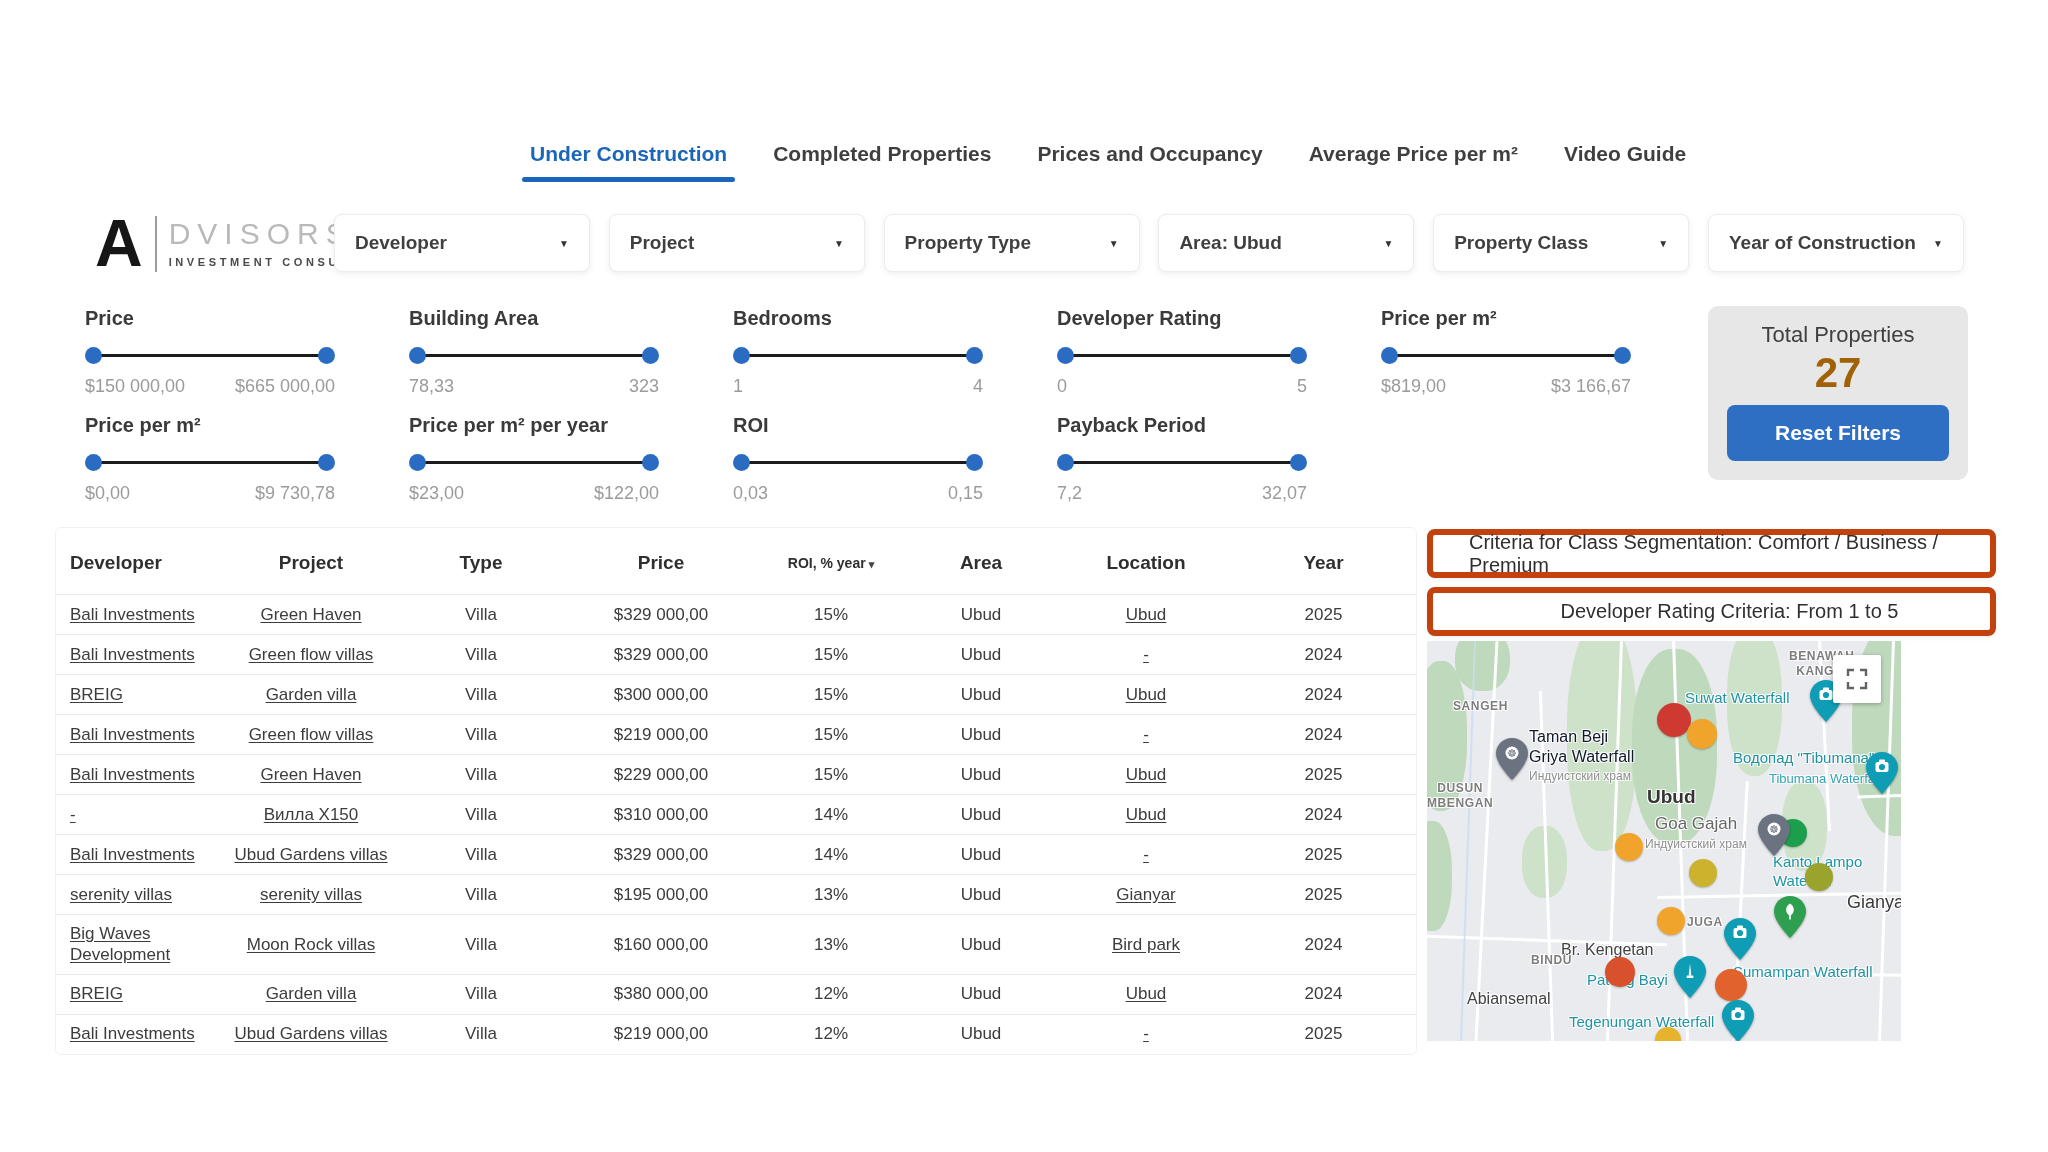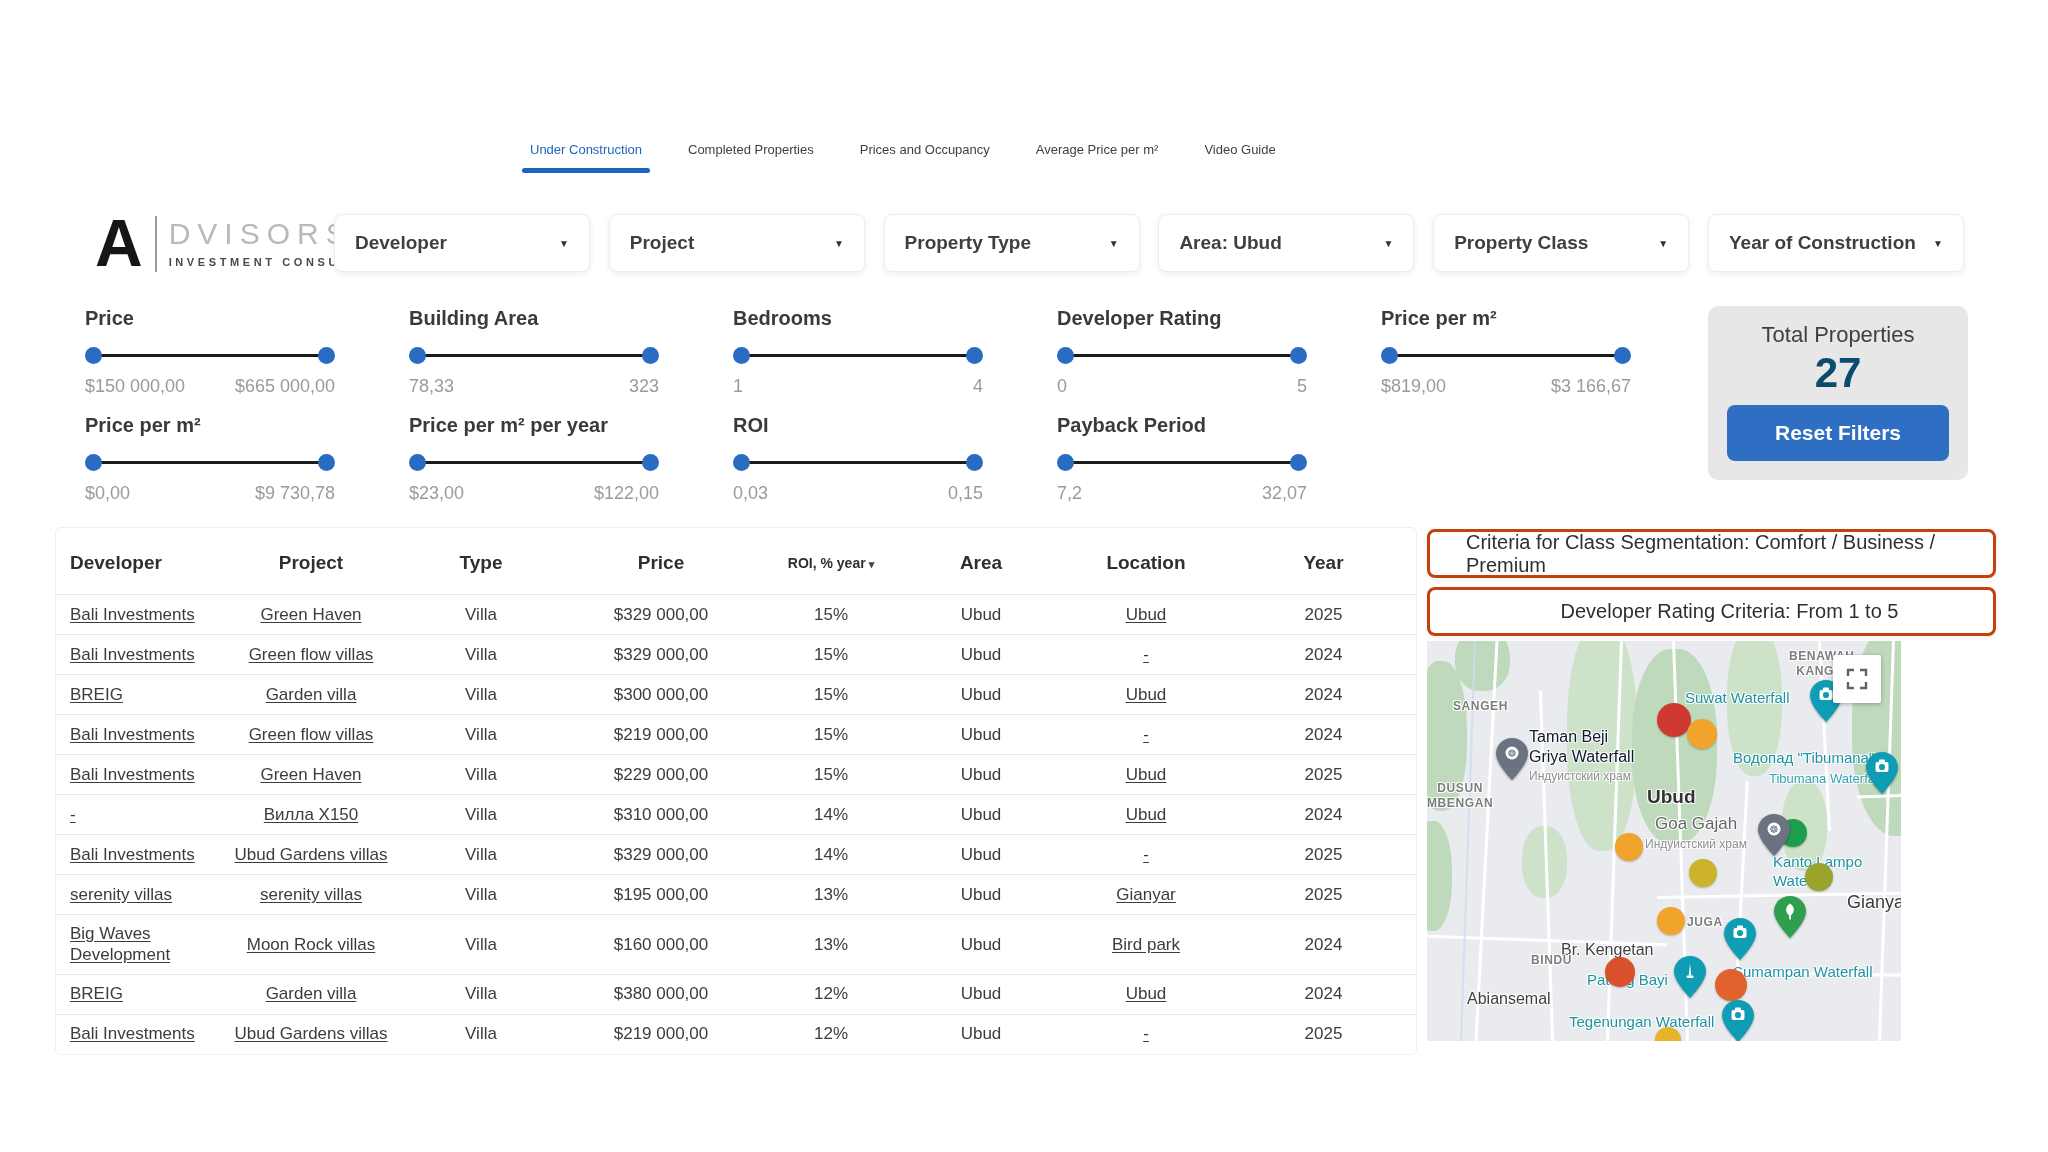--- a/index.html
+++ b/index.html
@@ -1,21 +1,21 @@
 <!DOCTYPE html>
 <html><head>
 <meta charset="utf-8">
 <style>
   html,body{margin:0;padding:0;background:#fff;}
   .screen{position:relative;width:2048px;height:1152px;background:#fff;overflow:hidden;
           font-family:"Liberation Sans",sans-serif;color:#3c3c3c;}
 
   
   .tabs{position:absolute;left:522px;top:136px;display:flex;gap:30px;}
-  .tab{font-size:13px;font-weight:400;color:#3f3f3f;padding:6px 8px 16px;position:relative;cursor:pointer;white-space:nowrap;}
+  .tab{font-size:21px;font-weight:700;color:#3f3f3f;padding:6px 8px 16px;position:relative;cursor:pointer;white-space:nowrap;}
   .tab.active{color:#1b66bb;}
   .tab.active::after{content:"";position:absolute;left:0;right:0;bottom:0;height:5px;background:#1b66bb;border-radius:4px;}
 
   
   .brand{position:absolute;left:95px;top:214px;display:flex;align-items:center;gap:12px;}
   .brand-a{font-size:66px;font-weight:700;color:#161616;line-height:0.9;}
   .brand-divider{width:2px;height:56px;background:#9c9c9c;}
   .brand-name{font-size:30px;letter-spacing:7px;color:#b9b9b9;font-weight:400;line-height:1;}
   .brand-sub{font-size:11px;letter-spacing:3.6px;color:#4a4a4a;font-weight:700;margin-top:7px;}
 
@@ -34,39 +34,39 @@
   .slider-track{position:relative;height:17px;}
   .track-line{position:absolute;left:7px;right:7px;top:7px;height:3px;background:#1b1b1b;}
   .handle{position:absolute;top:0;width:17px;height:17px;border-radius:50%;background:#2a6cc2;cursor:pointer;}
   .handle.left{left:0}.handle.right{right:0}
   .slider-values{display:flex;justify-content:space-between;font-size:18px;color:#9b9b9b;margin-top:12px;height:22px;}
 
   
   .summary{position:absolute;left:1708px;top:306px;width:260px;height:174px;background:#e7e7e7;border-radius:10px;
            text-align:center;padding-top:16px;box-sizing:border-box;}
   .summary-label{font-size:22px;color:#3f3f3f;}
-  .summary-value{font-size:42px;font-weight:600;color:#0c4a6e;margin-top:2px;line-height:1.1;}
+  .summary-value{font-size:42px;font-weight:600;color:#a16207;margin-top:2px;line-height:1.1;}
   .reset-btn{display:flex;align-items:center;justify-content:center;margin:9px auto 0;width:222px;height:56px;
              background:#2e6fc4;color:#fff;font-size:21px;font-weight:700;border:none;border-radius:8px;cursor:pointer;
              font-family:"Liberation Sans",sans-serif;}
 
   
   .table{position:absolute;left:55px;top:527px;width:1362px;border:1px solid #f0f0f0;border-radius:6px;background:#fff;box-sizing:border-box;}
   .tgrid{display:grid;grid-template-columns:165px 180px 160px 200px 140px 160px 170px 185px;align-items:center;}
   .th{font-weight:700;font-size:19px;color:#2f2f2f;text-align:center;padding:24px 4px 20px;}
   .th.c0{text-align:left;padding-left:14px;}
   .th.c4{font-size:14px;}
   .sort-caret{font-size:11px;color:#444;margin-left:3px;}
   .trow{border-top:1px solid #e9e9e9;min-height:39px;font-size:17px;}
   .cell{text-align:center;padding:8px 6px;line-height:1.25;}
   .cell.c0{text-align:left;padding-left:14px;}
   a.cell-link{color:#3c3c3c;text-decoration:underline;text-underline-offset:2px;cursor:pointer;}
 
   
-  .info-card{position:absolute;left:1427px;width:569px;height:49px;background:#fff;border:3px solid #c2410c;border-radius:8px;
+  .info-card{position:absolute;left:1427px;width:569px;height:49px;background:#fff;border:6px solid #c2410c;border-radius:8px;
              box-shadow:0 2px 5px rgba(0,0,0,0.06);display:flex;align-items:center;justify-content:center;
              font-size:20px;color:#2f2f2f;box-sizing:border-box;cursor:pointer;padding-left:36px;}
   .card1{top:529px;}
   .card2{top:587px;}
 
   
   .map{position:absolute;left:1427px;top:641px;width:474px;height:400px;background:#e9ebee;overflow:hidden;cursor:grab;}
   .patch{position:absolute;background:#bed9bb;border-radius:45%;}
   .patch.light{background:#cde2c9;}
   .patch.sand{background:#f3ecc9;border-radius:25%;}

